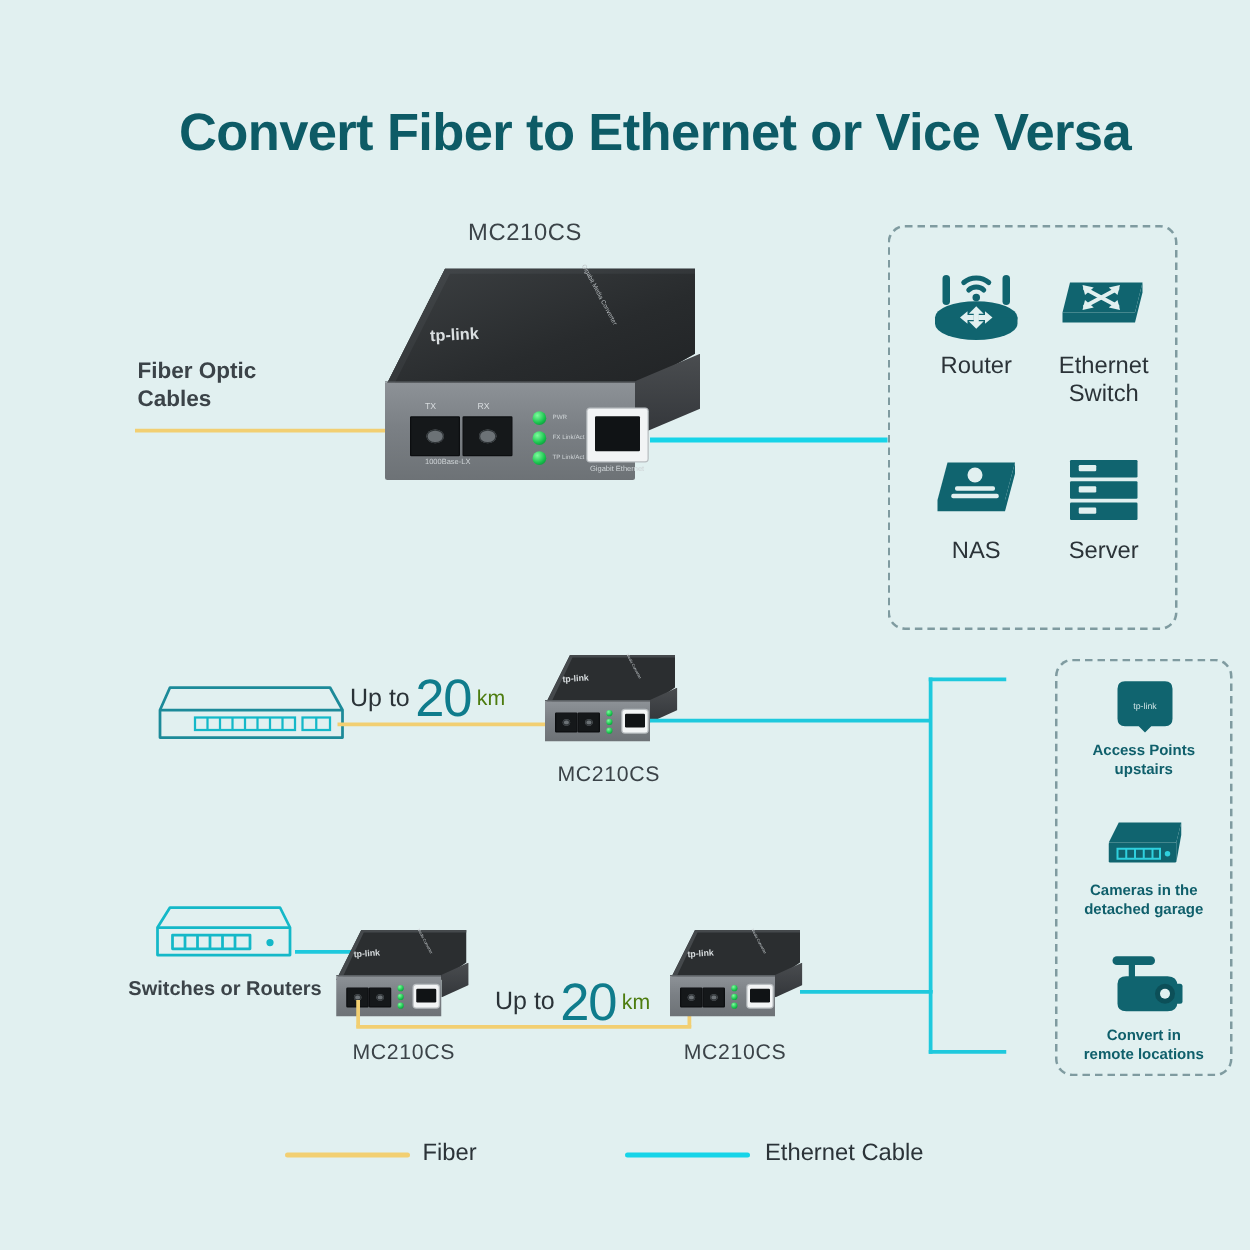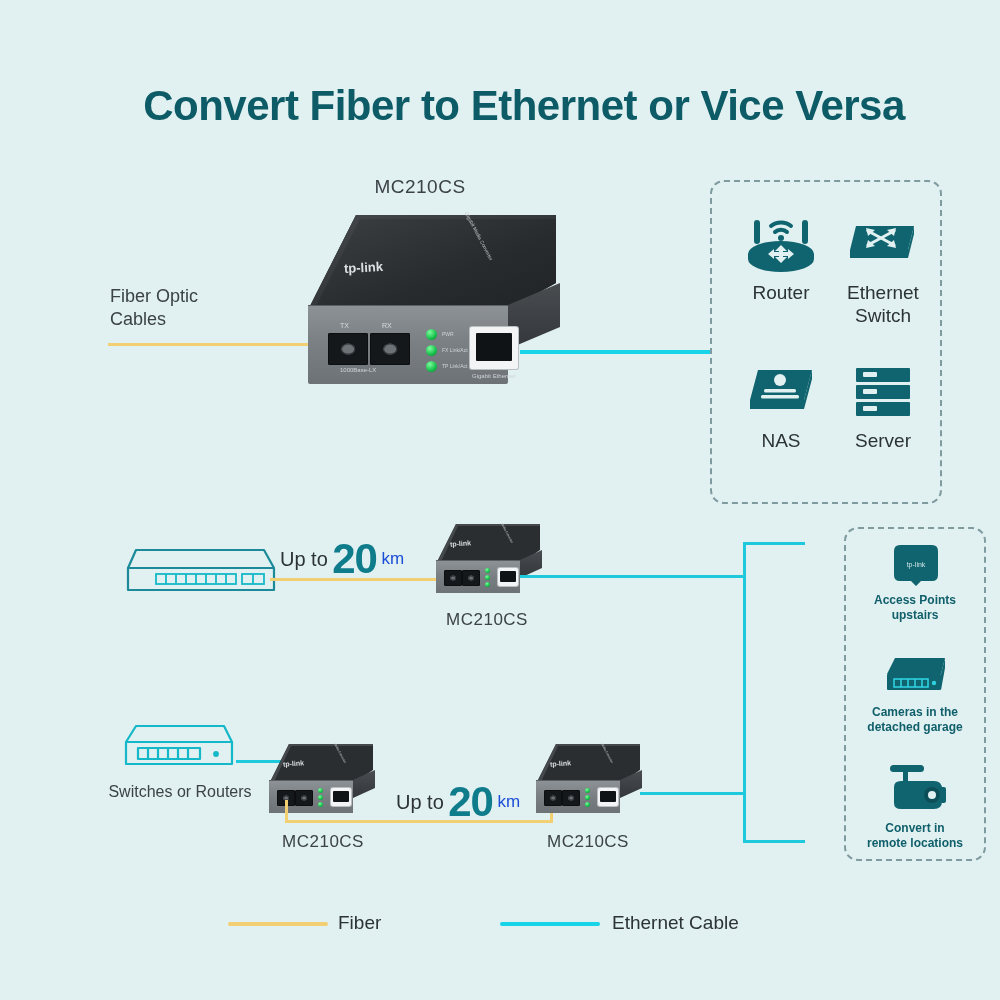--- a/index.html
+++ b/index.html
@@ -15,21 +15,21 @@
 
   
   #page-title{
     left:0;top:82px;width:1000px;text-align:center;
     font-size:42px;font-weight:bold;color:#0d5b66;
     letter-spacing:-0.5px;
     padding-left:24px;
   }
 
   
-  .lbl{color:#3b4348;font-size:16px;line-height:1.25;}
+  .lbl{color:#3b4348;font-size:16px;line-height:1.25;font-weight:bold;}
   .center{text-align:center;}
   .model{font-size:17px;color:#3b4348;letter-spacing:.5px;text-align:center;}
 
   
   .dashed-box{
     border:2px dashed #7f9ba0;border-radius:14px;background:transparent;
   }
 
   
   .fiber{background:#f2cf72;}
@@ -81,22 +81,22 @@
   .ticon{position:absolute;}
   .icon-cap{
     position:absolute;text-align:center;color:#0f5f6b;
   }
   .icon-cap.small{font-size:12px;font-weight:bold;line-height:1.25;}
   .icon-cap.big{font-size:19px;color:#2b3338;line-height:1.2;}
 
   
   .dist{position:absolute;white-space:nowrap;}
   .dist .upto{font-size:20px;color:#2b3338;vertical-align:middle;}
-  .dist .num{font-size:42px;font-weight:bold;color:#0f7c8c;vertical-align:middle;letter-spacing:-1px;}
-  .dist .unit{font-size:17px;color:#1d4ed8;vertical-align:middle;}
+  .dist .num{font-size:42px;font-weight:normal;color:#0f7c8c;vertical-align:middle;letter-spacing:-1px;}
+  .dist .unit{font-size:17px;color:#4d7c0f;vertical-align:middle;}
 </style>
 </head>
 <body>
 
 <div class="stage">
 
   <div class="abs" id="page-title">Convert Fiber to Ethernet or Vice Versa</div>
 
   <div class="abs lbl" style="left:110px;top:285px;width:200px;font-size:18px;">
     <div>Fiber Optic</div>

